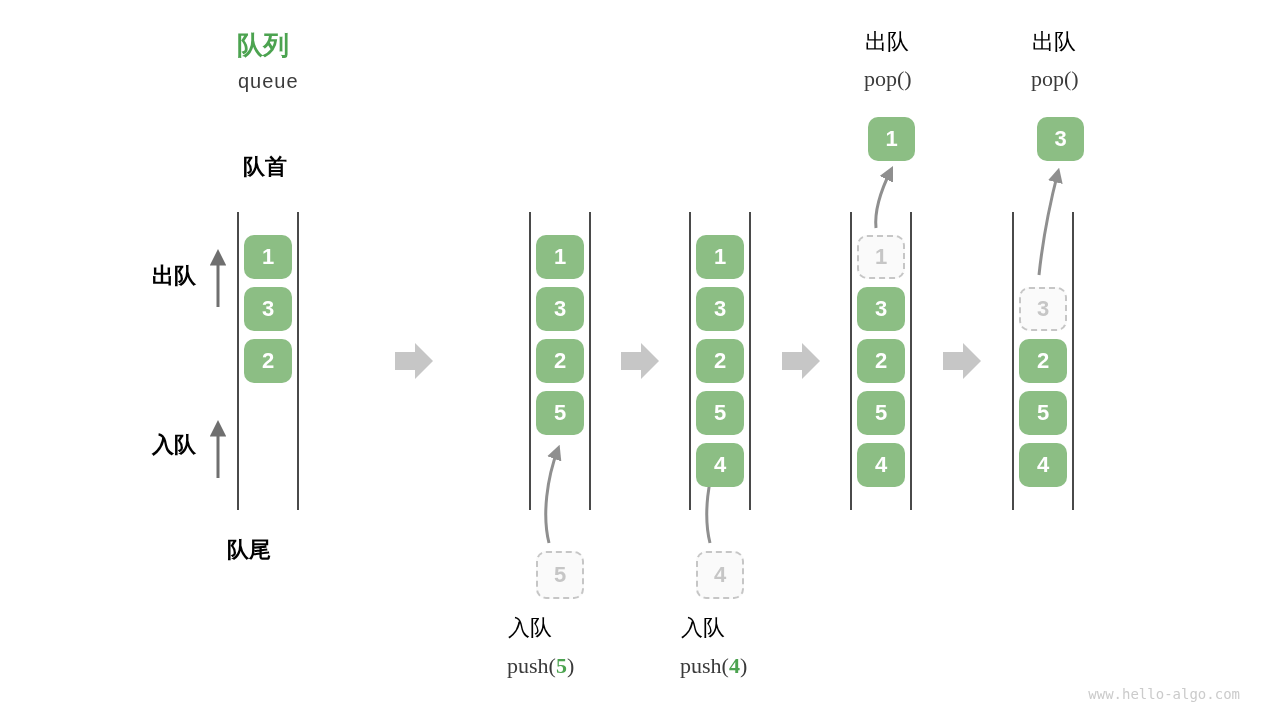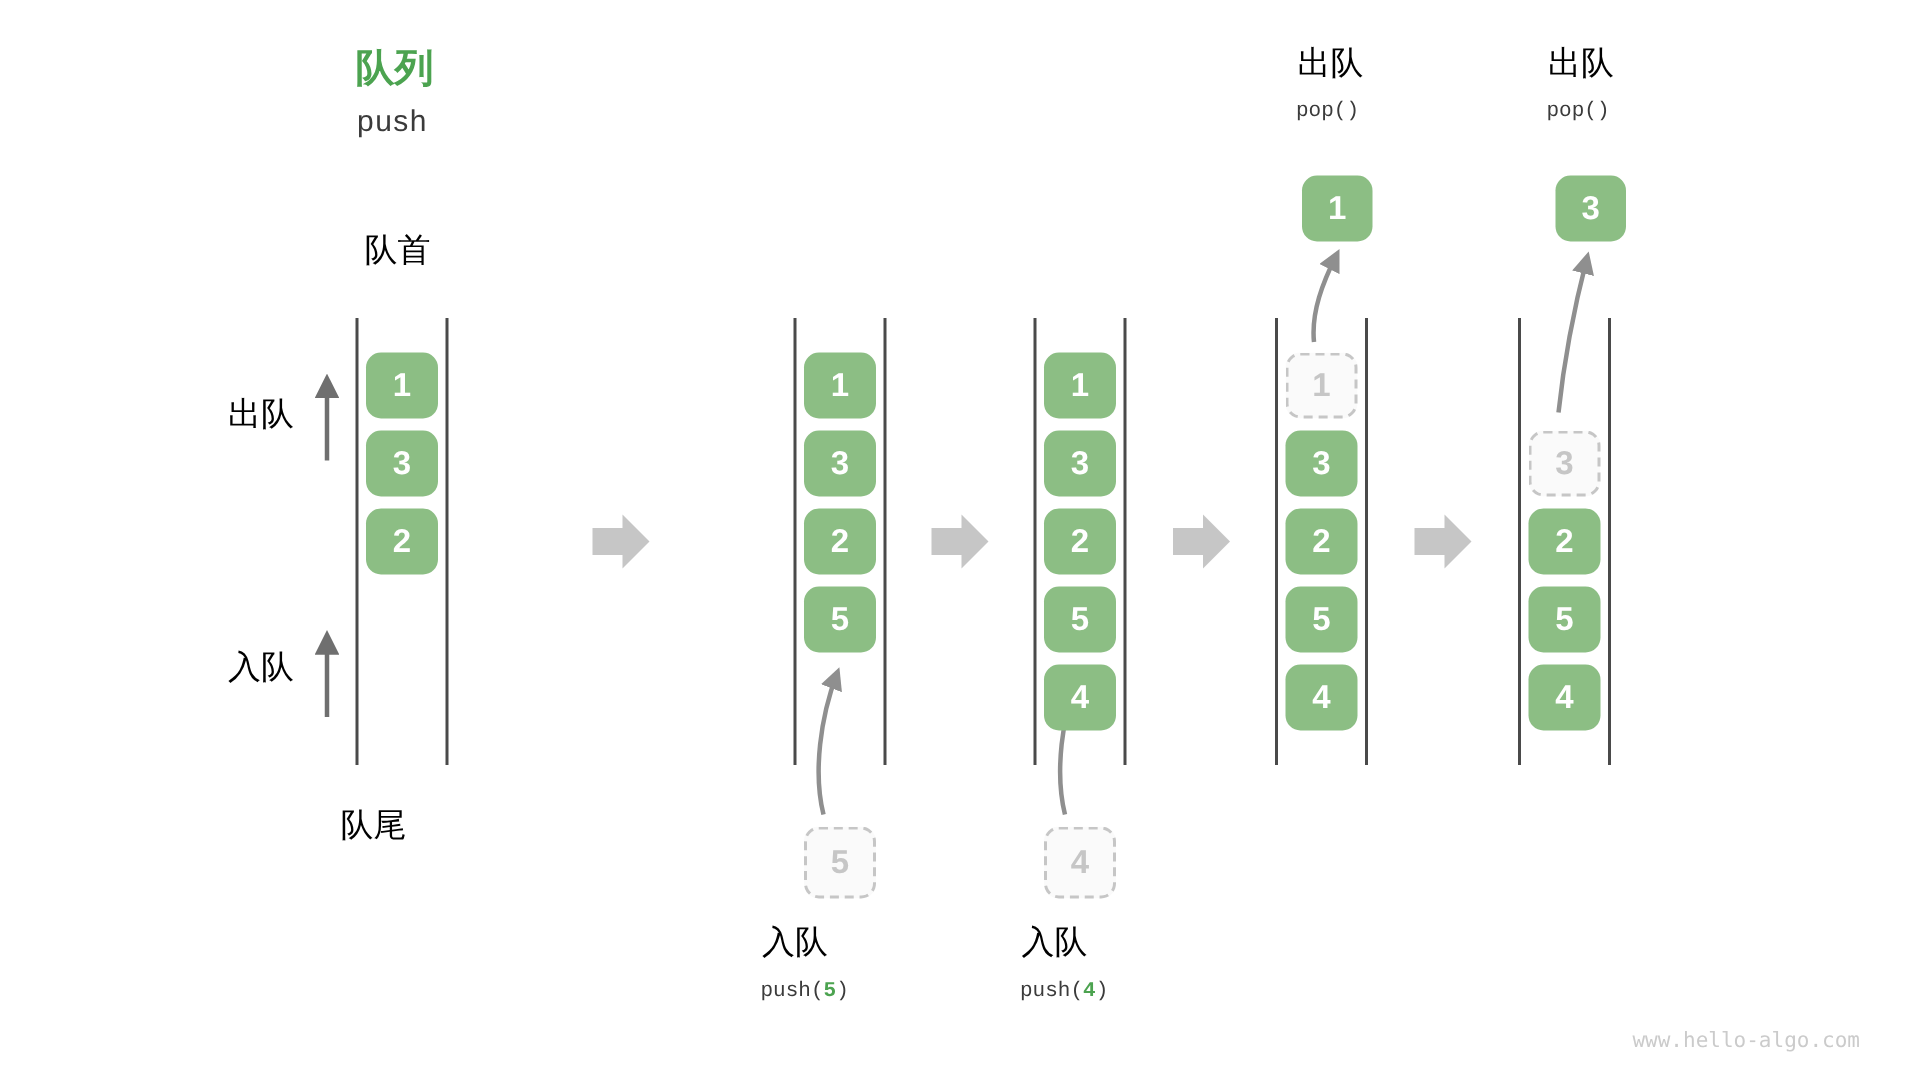--- a/index.html
+++ b/index.html
@@ -9,23 +9,23 @@
   .vline{position:absolute;width:2px;top:212px;height:298px;background:#4a4a4a;}
   .box{position:absolute;width:48px;height:44px;border-radius:10px;background:#8CBE84;
        color:#ffffff;font-size:22px;font-weight:bold;
        display:flex;align-items:center;justify-content:center;}
   .ghost{position:absolute;width:48px;height:44px;border-radius:10px;
          border:2px dashed #c6c6c6;background:#fafafa;color:#c6c6c6;
          font-size:22px;font-weight:bold;box-sizing:border-box;
          display:flex;align-items:center;justify-content:center;}
   .ghost.incoming{height:48px;}
   .zh{color:#000000;font-size:22px;line-height:1.1;}
-  .bold{font-weight:normal;}
-  .code{font-family:Liberation Mono, monospace;
-        font-size:14px;color:#3b3b3b;}
+  .bold{font-weight:bold;}
+  .code{font-family:Liberation Serif, serif;
+        font-size:22px;color:#3b3b3b;}
   .code .arg{color:#4CA350;font-weight:bold;}
   .title-zh{font-size:26px;font-weight:bold;color:#4CA350;}
   .title-en{font-size:20px;color:#3b3b3b;letter-spacing:1px;}
   .watermark{font-family:"DejaVu Sans Mono","Liberation Mono",monospace;
              font-size:14px;color:#cbcbcb;}
   svg.overlay{position:absolute;left:0;top:0;pointer-events:none;}
 </style>
 </head>
 <body>
 
@@ -50,21 +50,21 @@
     <polygon fill="#c6c6c6" points="943,352 963,352 963,343 981,361 963,379 963,370 943,370"></polygon>
 
     <path d="M 549,543 C 542,515 547,478 558,449" fill="none" stroke="#8f8f8f" stroke-width="3" marker-end="url(#ah-mid)"></path>
     <path d="M 710,543 C 703,515 708,478 719,449" fill="none" stroke="#8f8f8f" stroke-width="3" marker-end="url(#ah-mid)"></path>
 
     <path d="M 876,228 C 874,208 882,188 891,170" fill="none" stroke="#8f8f8f" stroke-width="3" marker-end="url(#ah-mid)"></path>
     <path d="M 1039,275 C 1043,237 1050,203 1058,172" fill="none" stroke="#8f8f8f" stroke-width="3" marker-end="url(#ah-mid)"></path>
   </svg>
 
   <div class="abs title-zh" style="left:237px;top:28px;">队列</div>
-  <div class="abs title-en" style="left:238px;top:70px;">push</div>
+  <div class="abs title-en" style="left:238px;top:70px;">queue</div>
 
   <div class="abs zh bold" style="left:243px;top:155px;">队首</div>
   <div class="abs zh bold" style="left:227px;top:538px;">队尾</div>
   <div class="abs zh bold" style="left:152px;top:264px;">出队</div>
   <div class="abs zh bold" style="left:152px;top:433px;">入队</div>
 
   <div>
     <div class="vline" style="left:237px;"></div>
     <div class="vline" style="left:297px;"></div>
     <div class="box" style="left:244px;top:235px;">1</div>

